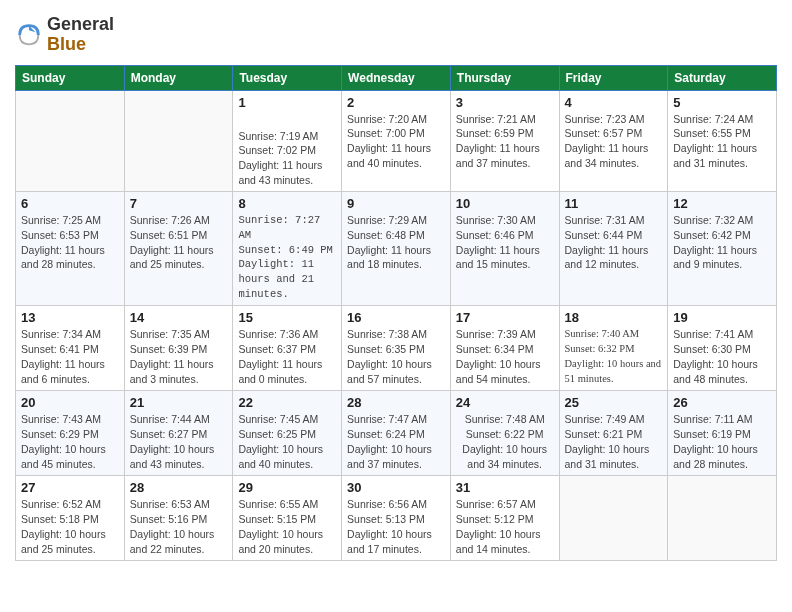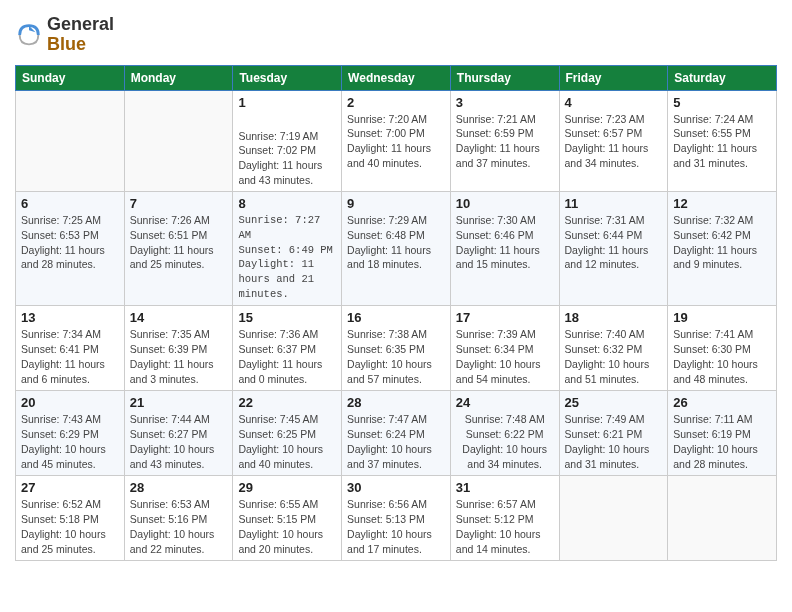--- a/index.html
+++ b/index.html
@@ -223,21 +223,21 @@
 Daylight: 10 hours and 57 minutes.</div>
         </td>
         <td>
           <div class="day-num">17</div>
           <div class="day-detail" style="white-space: pre-line;">Sunrise: 7:39 AM
 Sunset: 6:34 PM
 Daylight: 10 hours and 54 minutes.</div>
         </td>
         <td>
           <div class="day-num">18</div>
-          <div class="day-detail" style="white-space: pre-line;">Sunrise: 7:40 AM
+          <div class="day-detail" style="white-space: pre-line; font-family: Liberation Serif, serif;">Sunrise: 7:40 AM
 Sunset: 6:32 PM
 Daylight: 10 hours and 51 minutes.</div>
         </td>
         <td>
           <div class="day-num">19</div>
           <div class="day-detail" style="white-space: pre-line;">Sunrise: 7:41 AM
 Sunset: 6:30 PM
 Daylight: 10 hours and 48 minutes.</div>
         </td>
       </tr>

